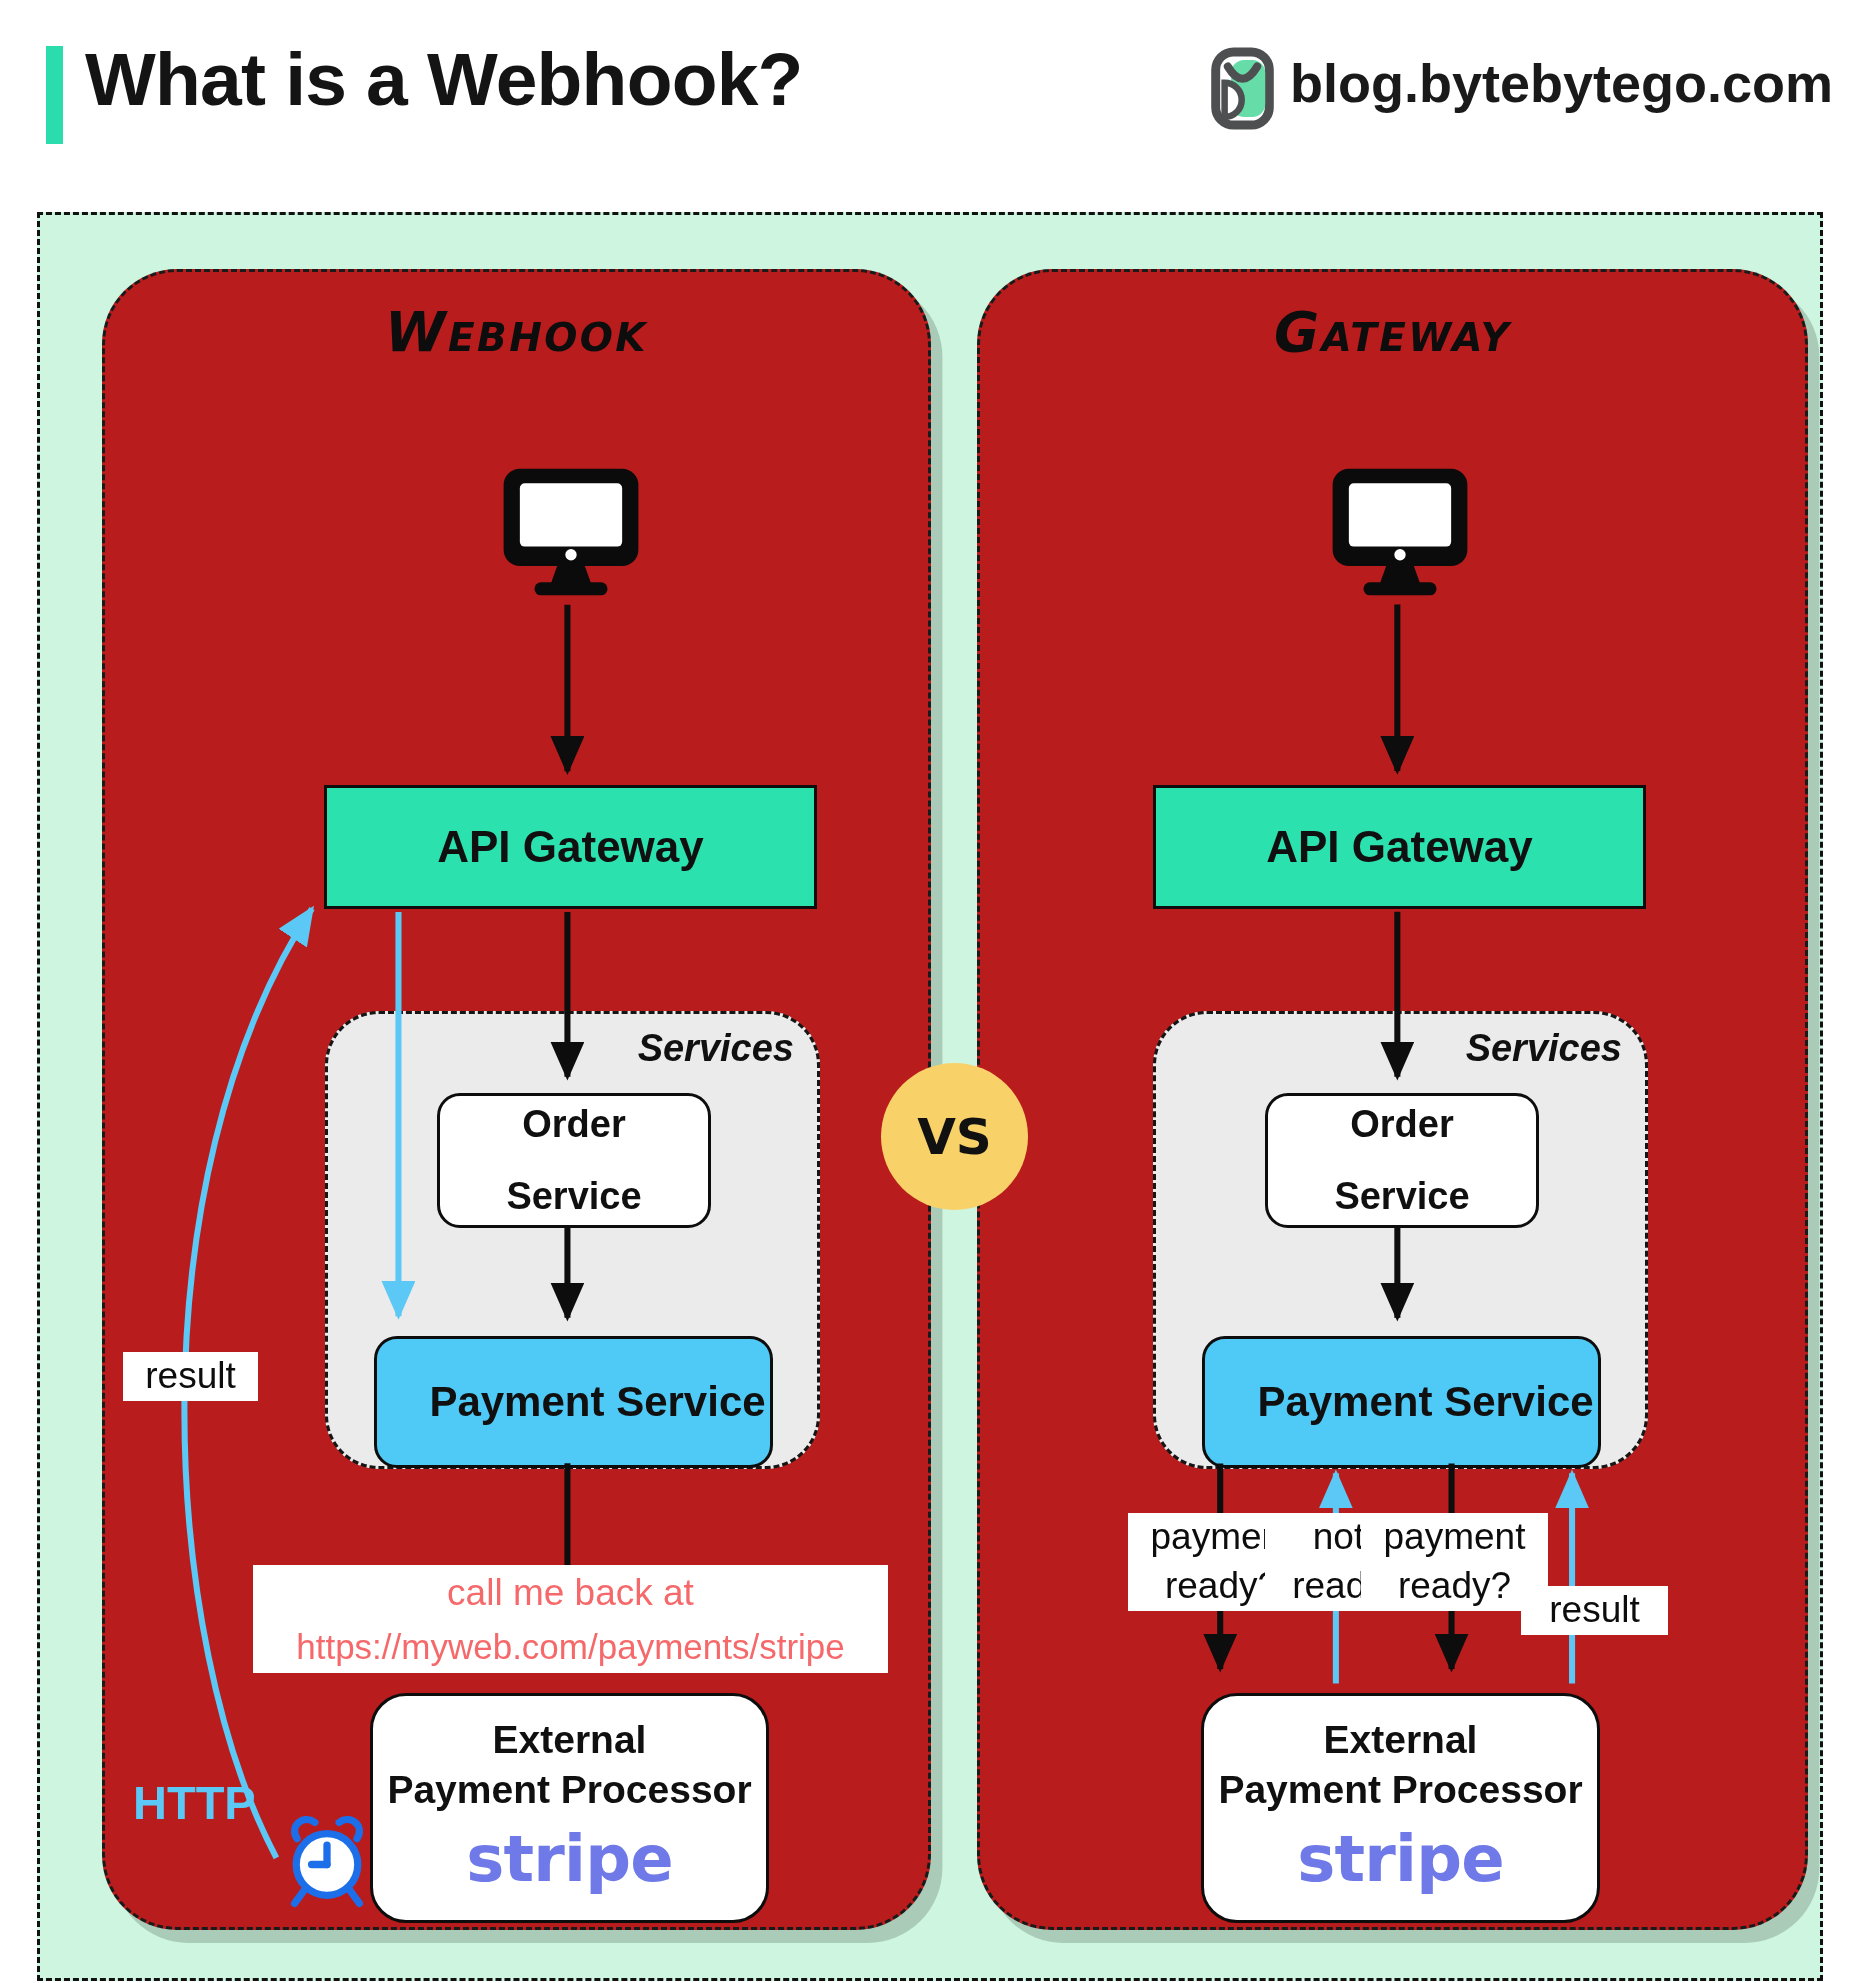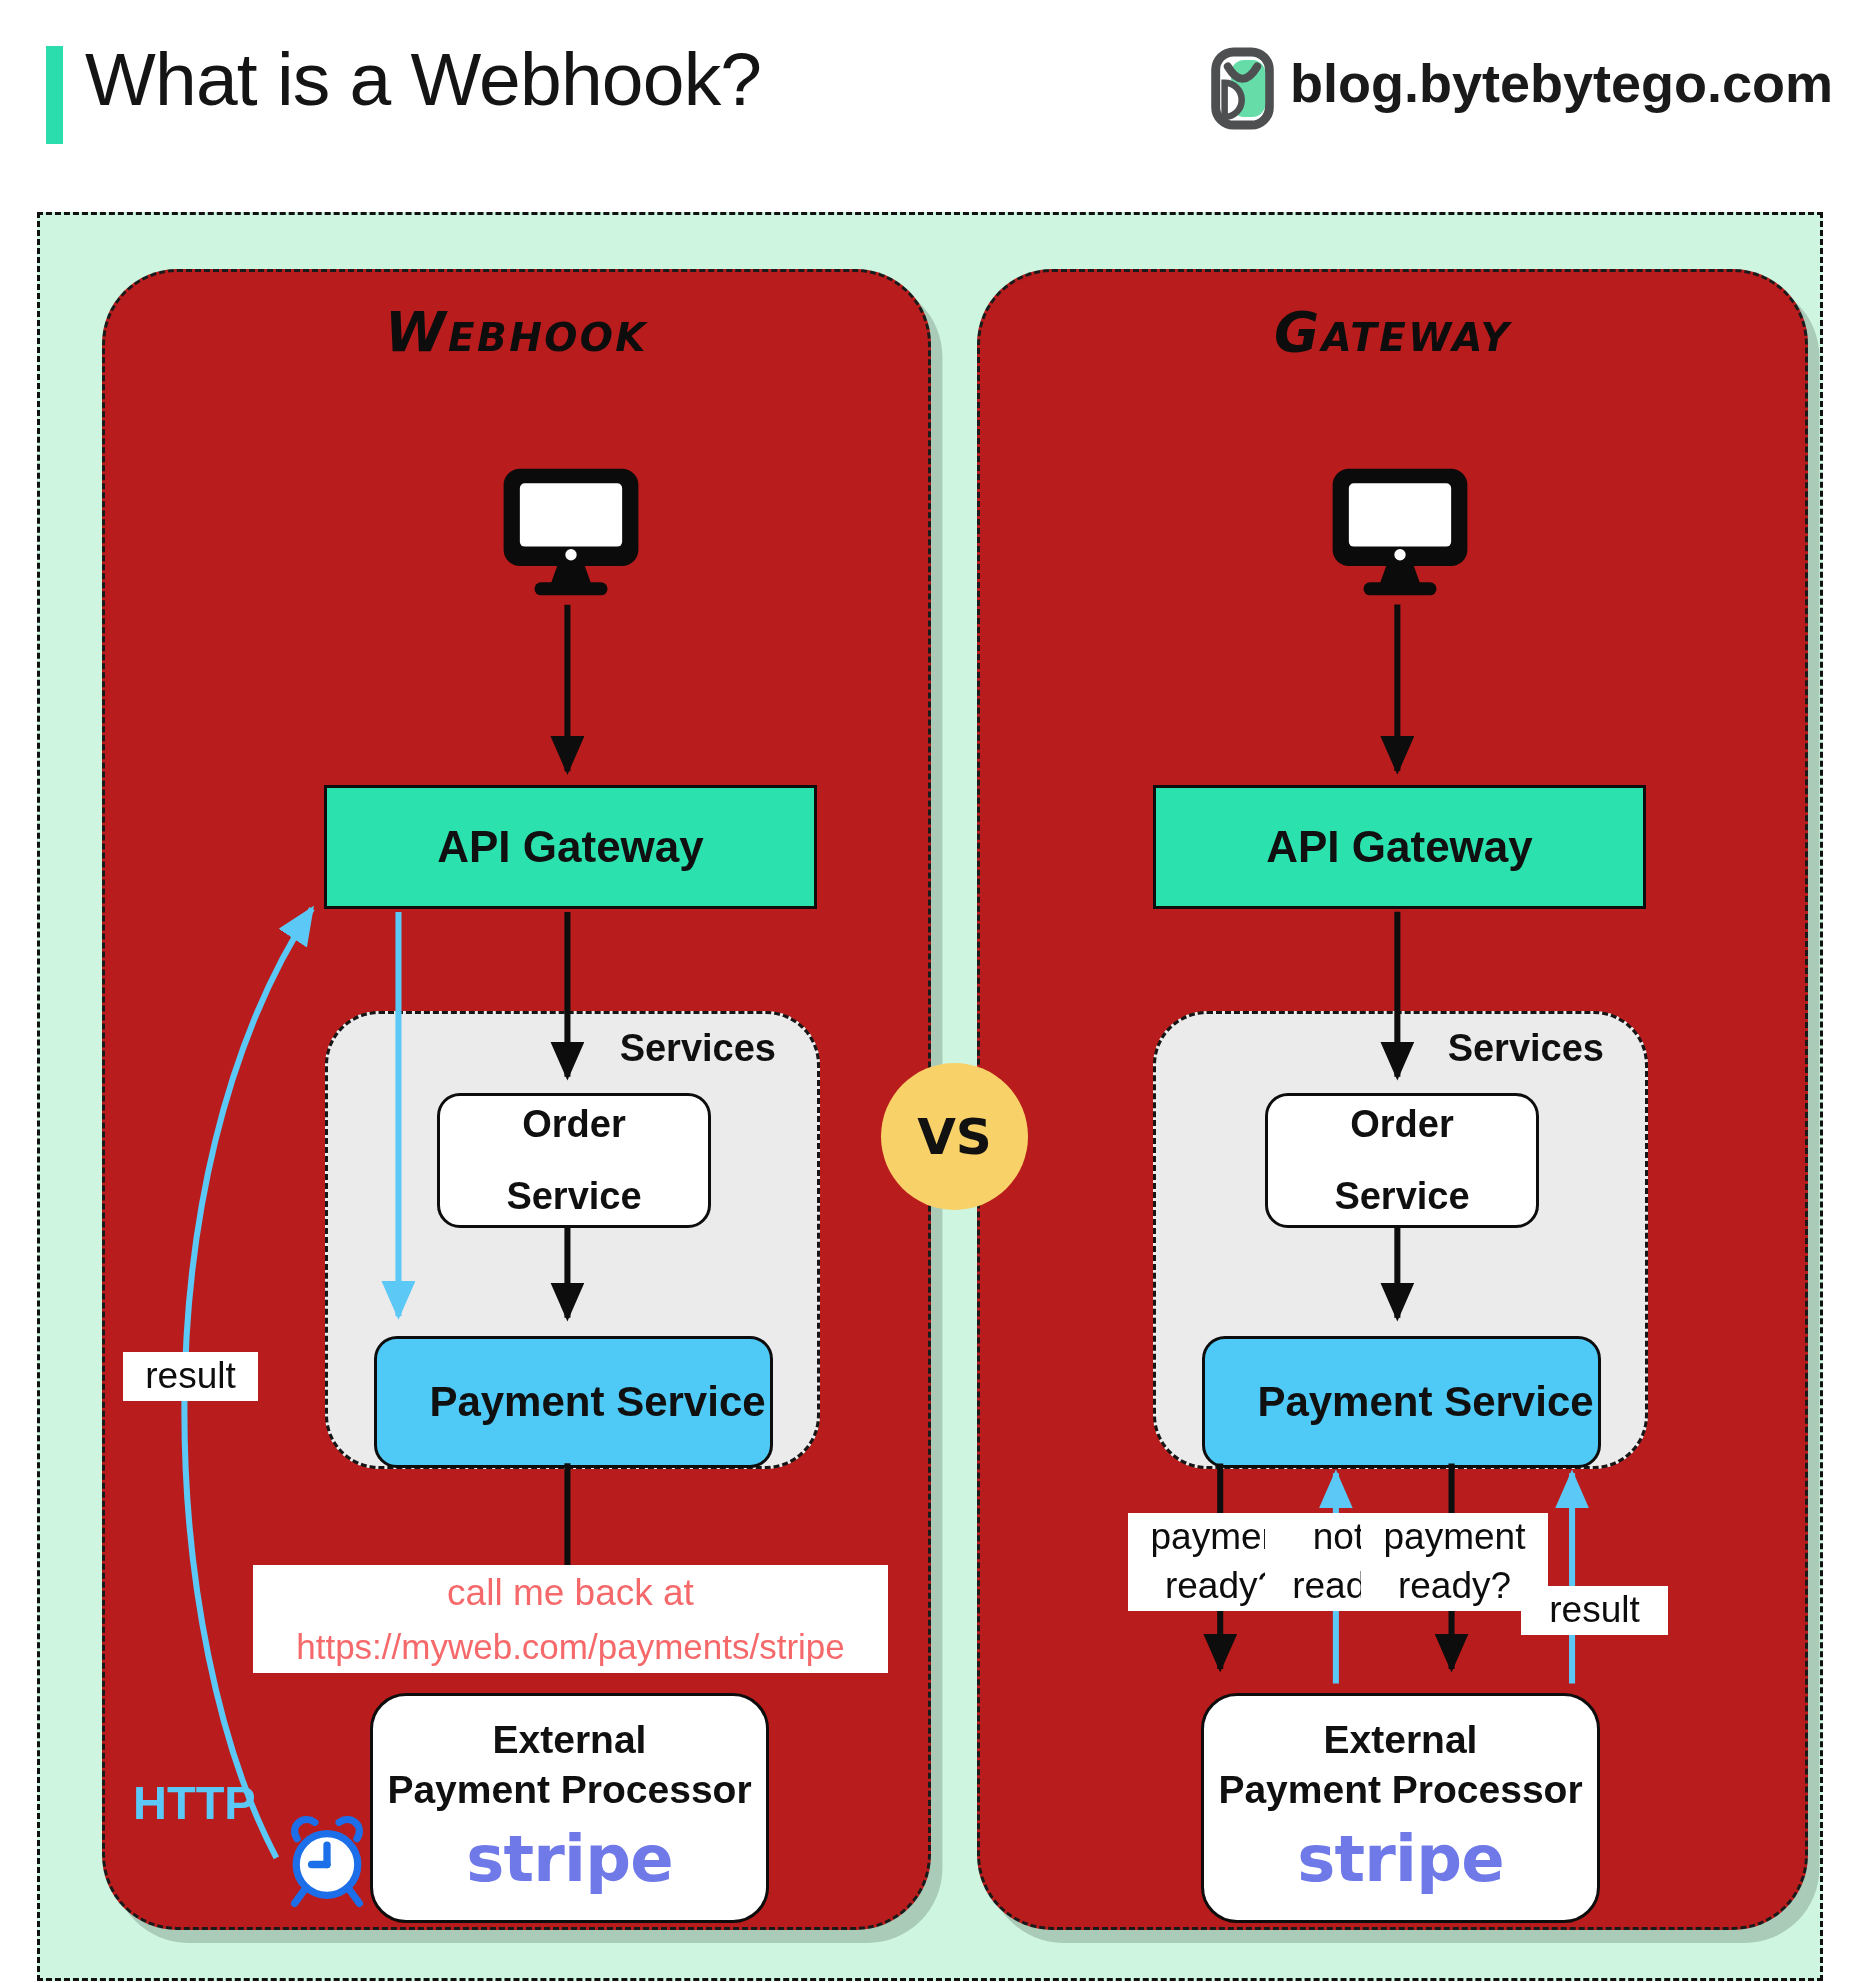--- a/index.html
+++ b/index.html
@@ -6,21 +6,21 @@
   html,body { margin:0; padding:0; }
   body {
     width:1861px; height:1983px; position:relative; overflow:hidden;
     background:#ffffff; color:#101010;
     font-family:"Liberation Sans", sans-serif;
   }
 
   
   #accent-bar { position:absolute; left:46px; top:46px; width:17px; height:98px;
     background:var(--accent_teal,#2BDCAD); }
-  #header-title { position:absolute; left:85px; top:36px; font-size:75px; font-weight:400;
+  #header-title { position:absolute; left:85px; top:36px; font-size:75px; font-weight:700;
     letter-spacing:-0.8px; color:#141414; white-space:nowrap; }
   #logo { position:absolute; left:1210px; top:47px; width:65px; height:83px; }
   #site-label { position:absolute; left:1290px; top:52px; font-size:54px; font-weight:700;
     color:#1a1a1a; white-space:nowrap; }
 
   
   #board { position:absolute; left:37px; top:212px; width:1786px; height:1769px;
     background:var(--mint_bg,#CDF5DF); border:3.3px dashed #111; }
 
   .panel { position:absolute; top:269px; height:1661px; background:#b91c1c;
@@ -47,21 +47,21 @@
     background:var(--gateway_green,#2BE2AF); border:3.3px solid #0d0d0d;
     display:flex; align-items:center; justify-content:center;
     font-size:44px; font-weight:700; }
   #panel-webhook .api-box { left:219px; }
   #panel-polling .api-box { left:173px; }
 
   .services { position:absolute; top:739px; width:495px; height:458px;
     background:var(--services_gray,#EBEBEB); border:3.3px dashed #161616; border-radius:54px; }
   #panel-webhook .services { left:220px; }
   #panel-polling .services { left:173px; }
-  .services-title { position:absolute; top:13px; right:41px; font-size:38px; font-weight:700; }
+  .services-title { position:absolute; top:13px; right:23px; font-size:38px; font-weight:700;font-style:italic; }
 
   .order-box { position:absolute; left:109px; top:79px; width:274px; height:135px;
     background:#fff; border:3.3px solid #0d0d0d; border-radius:23px;
     display:flex; flex-direction:column; align-items:center; justify-content:center;
     font-size:38px; font-weight:700; line-height:1.25;gap:24px; }
 
   .payment-box { position:absolute; left:46px; top:322px; width:399px; height:132px;
     background:var(--payment_blue,#4FC9F5); border:3.3px solid #0d0d0d; border-radius:23px;
     display:flex; align-items:center; justify-content:center;
     font-size:42px; font-weight:700;padding-left:48px; }

